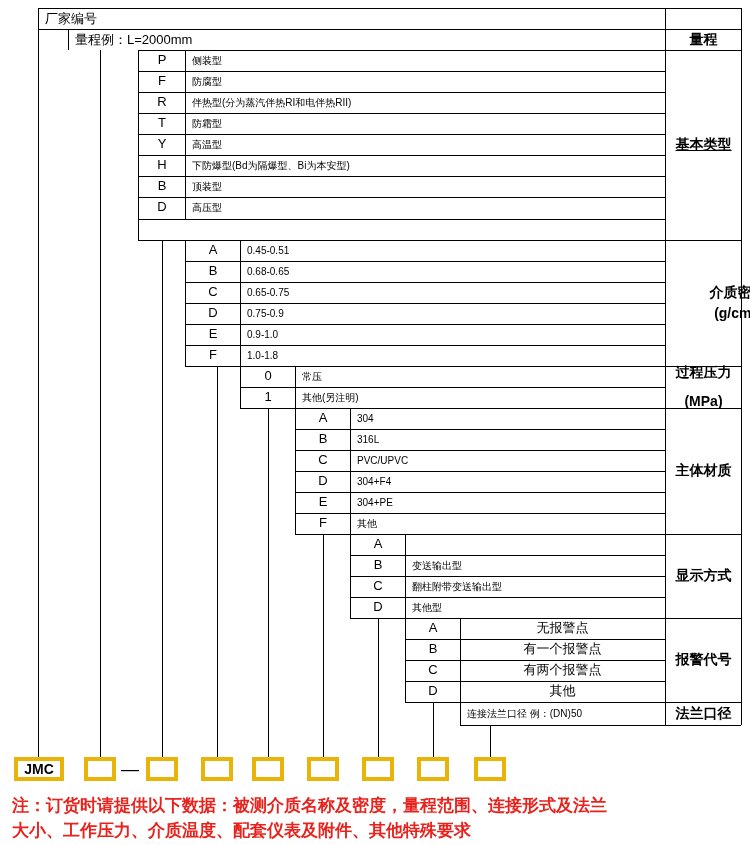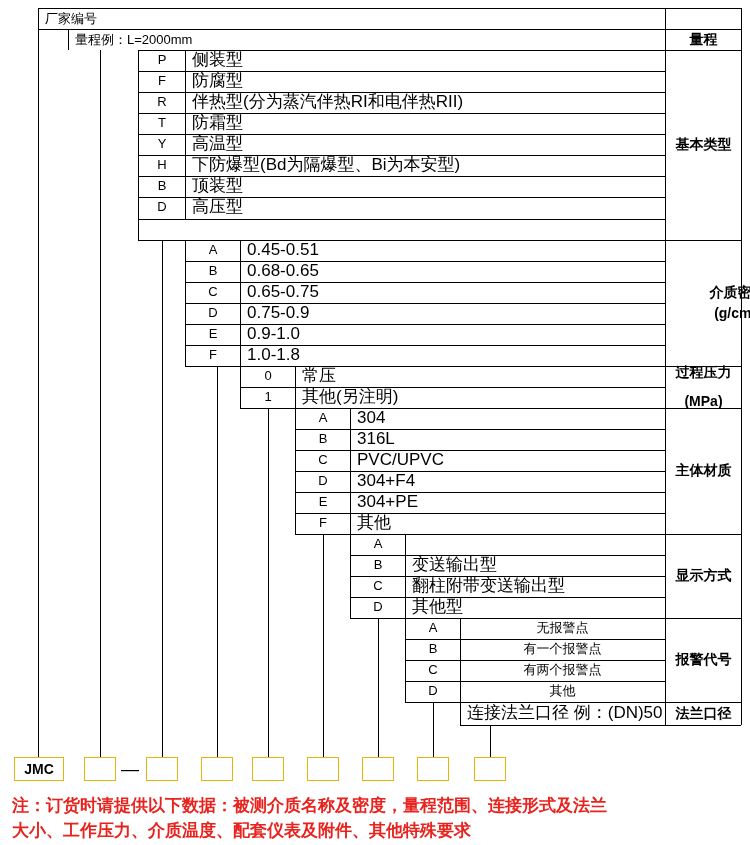--- a/index.html
+++ b/index.html
@@ -35,42 +35,42 @@
     align-items: center;
     white-space: nowrap;
   }
   .code-cell {
     justify-content: center;
     font-size: 13px;
   }
   .desc-cell {
     justify-content: flex-start;
     padding-left: 6px;
-    font-size: 17px;
+    font-size: 10px;
   }
   .group-label {
     justify-content: center;
     text-align: center;
     font-weight: bold;
     font-size: 14px;
     flex-direction: column;
   }
   .group-label span { display: block; }
 
   .top-label {
     position: absolute;
     font-size: 13px;
     display: flex;
     align-items: center;
     white-space: nowrap;
   }
 
   .bottom-box {
     position: absolute;
-    border: 1px solid #eab308;
+    border: 4px solid #eab308;
     box-sizing: border-box;
     background: #ffffff;
     display: flex;
     align-items: center;
     justify-content: center;
     font-size: 14px;
     font-weight: bold;
   }
   .dash {
     position: absolute;
@@ -138,21 +138,21 @@
   <div class="cell code-cell" style="left:139px; top:176px; width:46px; height:21px;">B</div>
   <div class="cell desc-cell" style="left:186px; top:176px; width:478px; height:21px;">顶装型</div>
   <div class="line hline" style="left:138px; top:197px; width:527px;"></div>
 
   <div class="cell code-cell" style="left:139px; top:197px; width:46px; height:21px;">D</div>
   <div class="cell desc-cell" style="left:186px; top:197px; width:478px; height:21px;">高压型</div>
   <div class="line hline" style="left:138px; top:219px; width:527px;"></div>
 
   <div class="line hline" style="left:138px; top:240px; width:603px;"></div>
 
-  <div class="cell group-label" style="left:666px; top:50px; width:75px; height:190px;">基本类型</div>
+  <div class="cell group-label" style="left:666px; top:50px; width:75px; height:190px;text-decoration:underline;">基本类型</div>
 
   <div class="line vline" style="left:185px; top:240px; height:126px;"></div>
   <div class="line vline" style="left:240px; top:240px; height:126px;"></div>
 
   <div class="cell code-cell" style="left:186px; top:240px; width:54px; height:21px;">A</div>
   <div class="cell desc-cell" style="left:241px; top:240px; width:423px; height:21px;">0.45-0.51</div>
   <div class="line hline" style="left:185px; top:261px; width:480px;"></div>
 
   <div class="cell code-cell" style="left:186px; top:261px; width:54px; height:21px;">B</div>
   <div class="cell desc-cell" style="left:241px; top:261px; width:423px; height:21px;">0.68-0.65</div>

